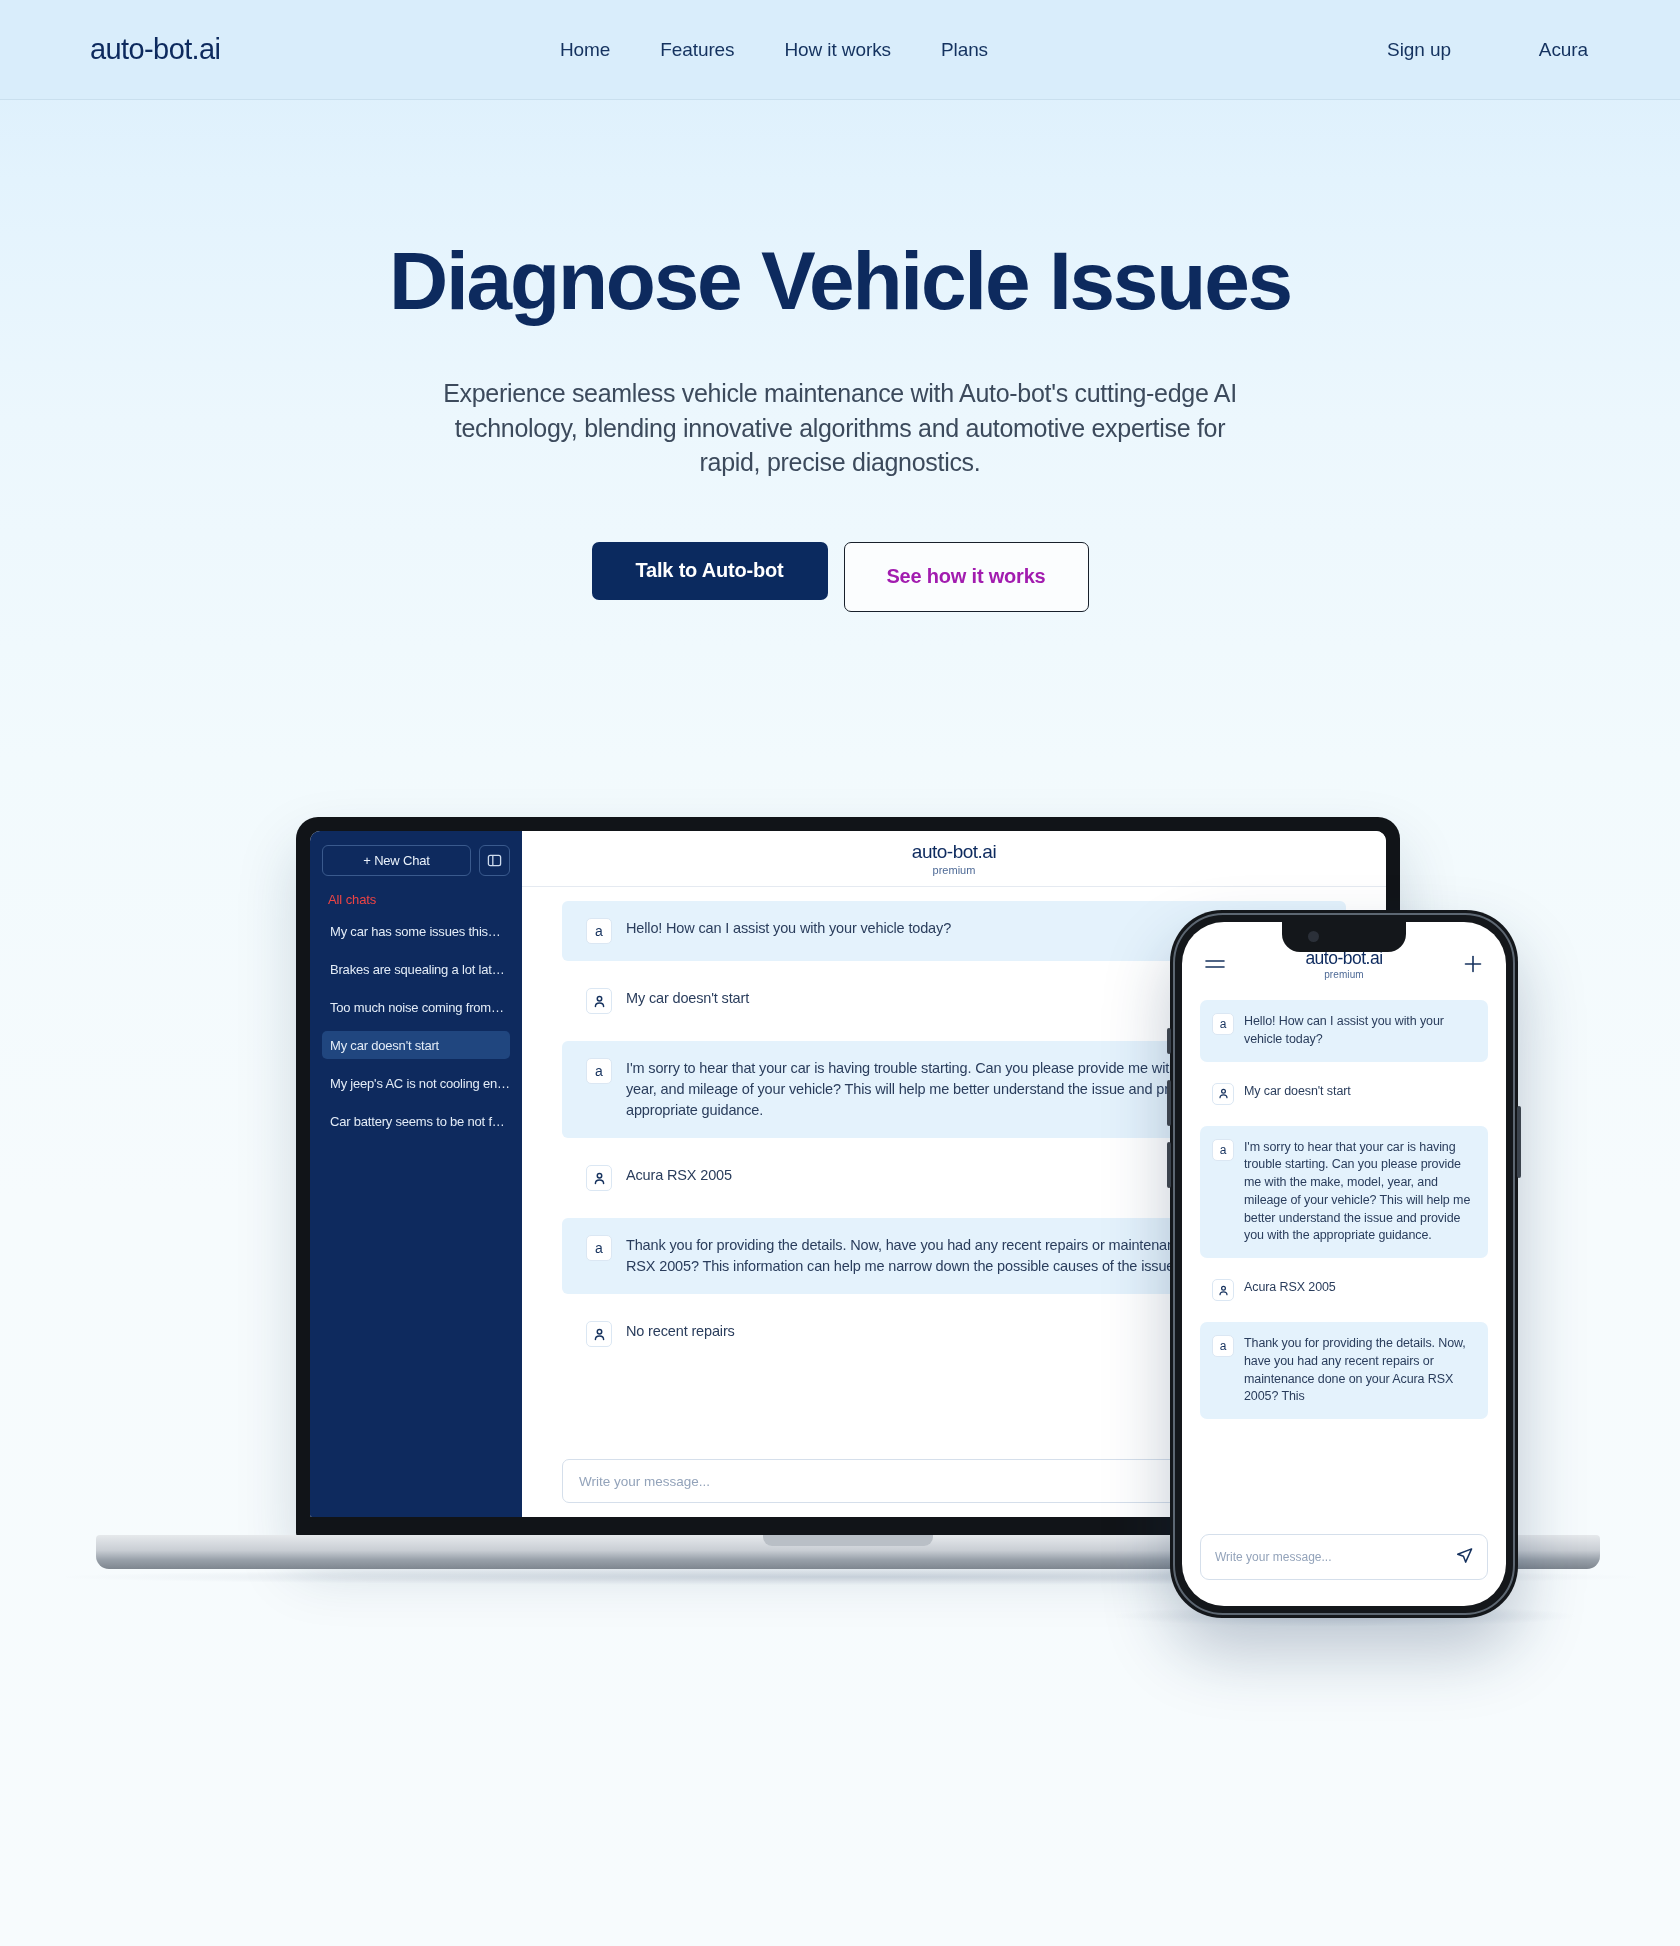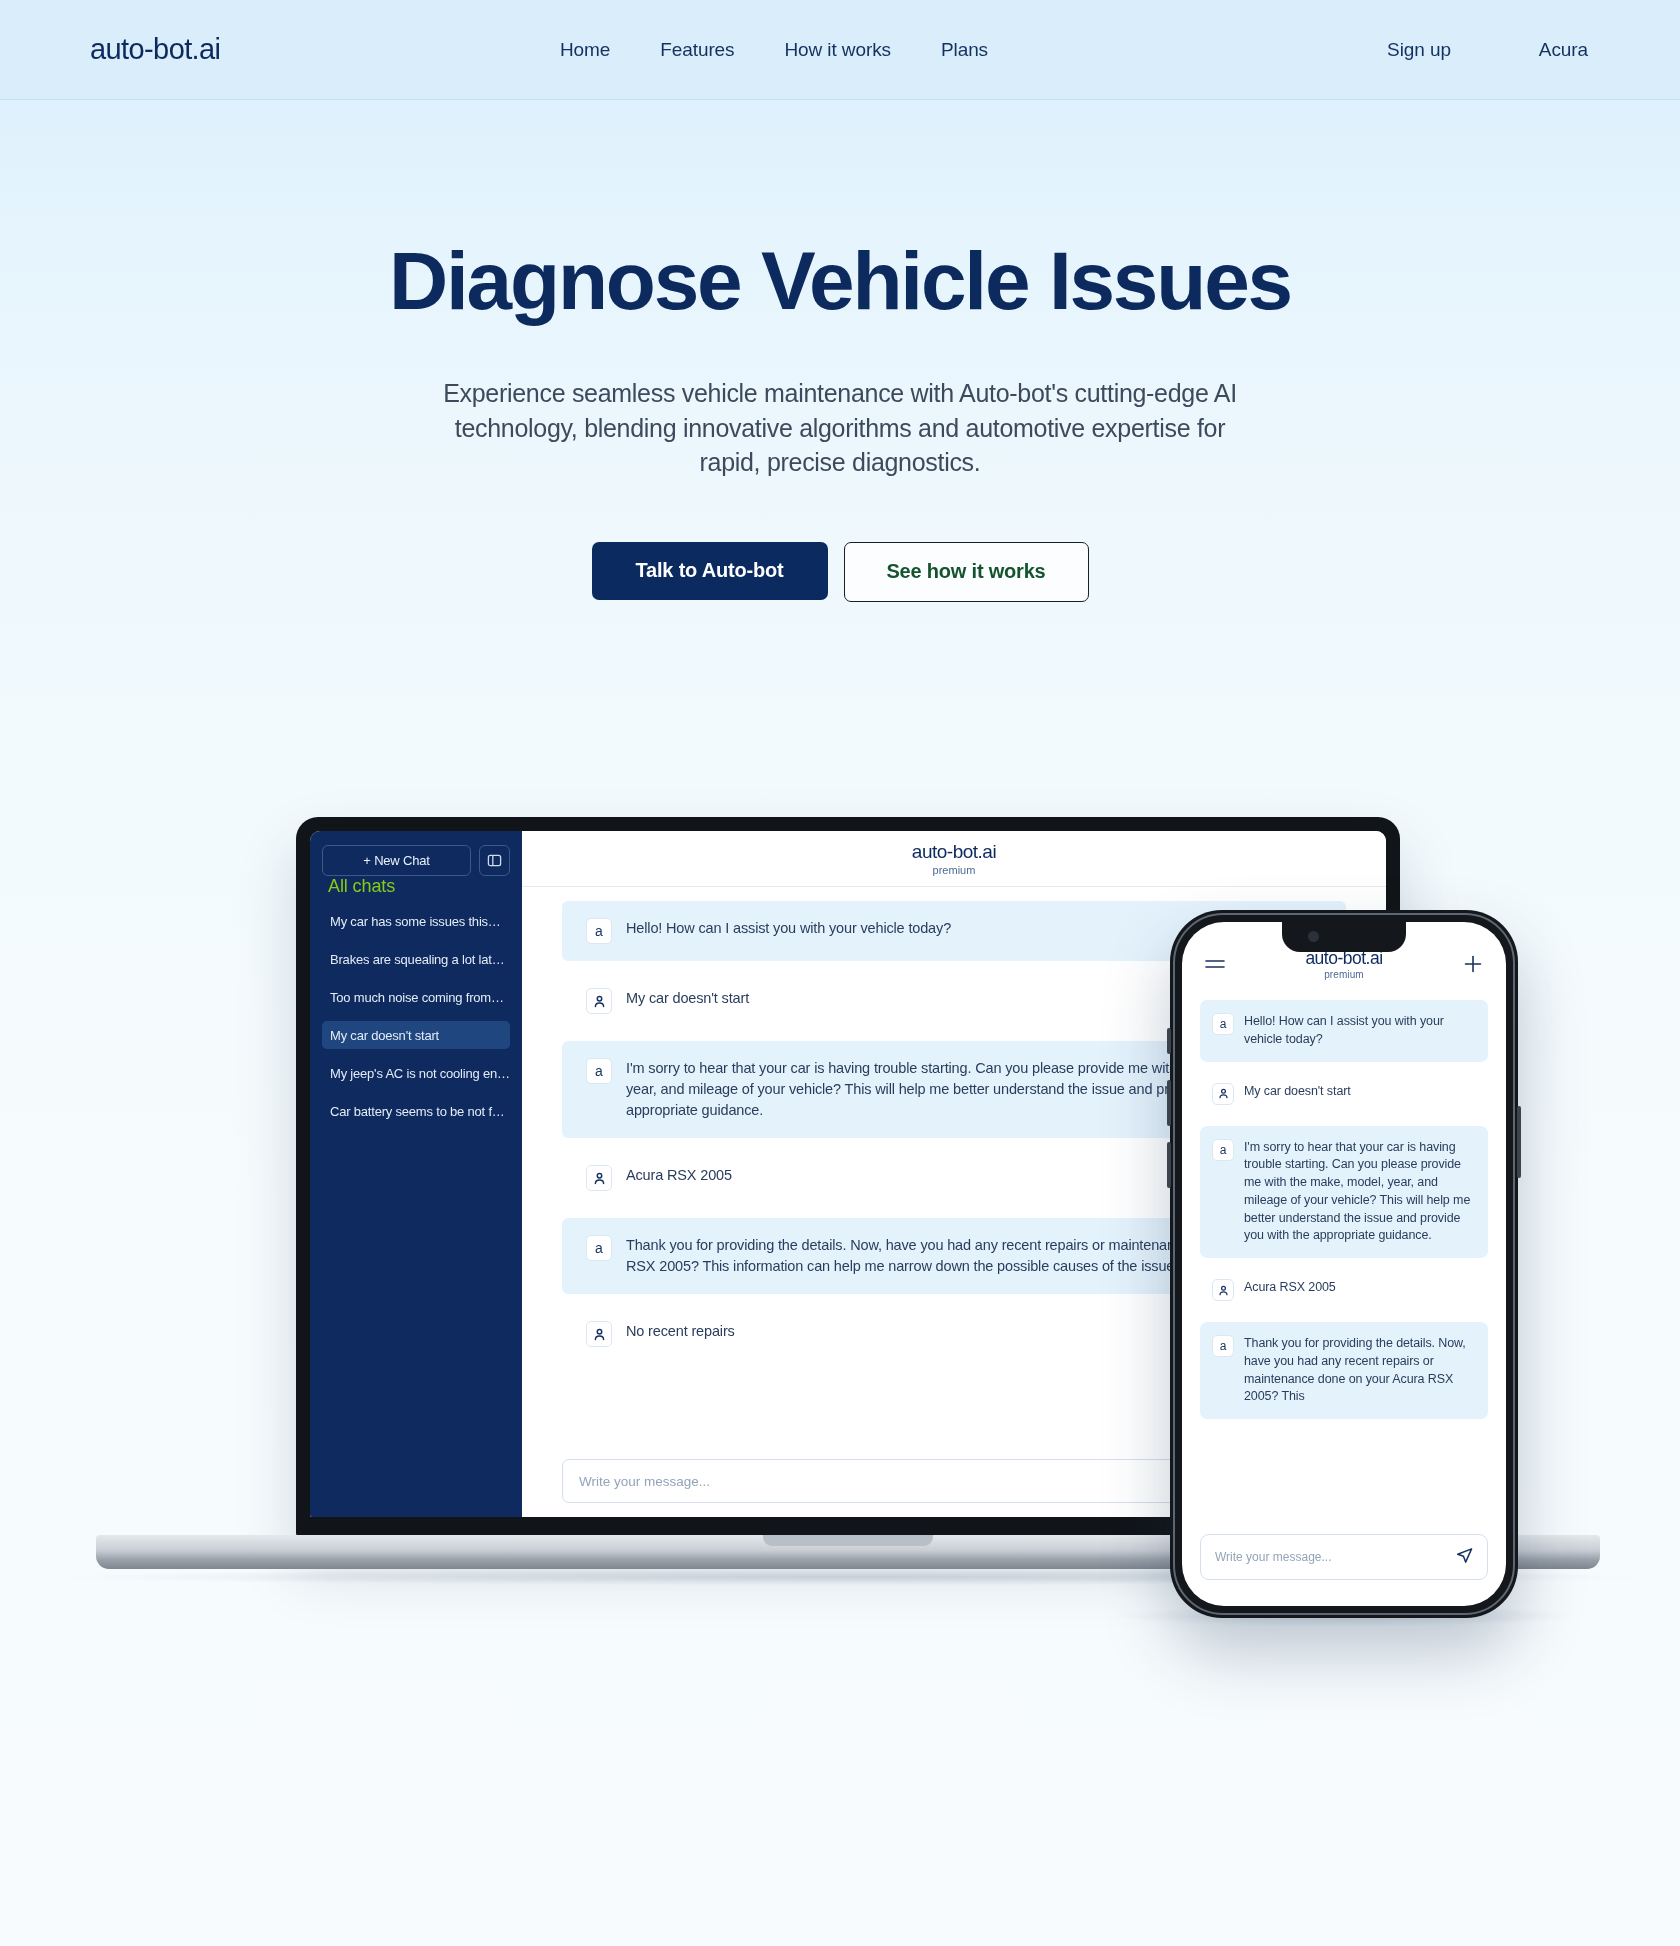--- a/index.html
+++ b/index.html
@@ -105,23 +105,23 @@
     align-items: center;
     justify-content: center;
   }
   .btn-primary {
     width: 236px; height: 58px;
     background: #0b2a5f;
     color: #ffffff;
     border: none;
   }
   .btn-secondary {
-    width: 245px; height: 60px;
+    width: 245px; height: 70px;
     background: #fbfdfe;
-    color: #14532d;
+    color: #a21caf;
     border: 1.5px solid #18202b;
   }
 
   
   .stage {
     position: absolute;
     top: 805px;
     left: 0;
     width: 1680px;
     height: 1096px;
@@ -203,23 +203,23 @@
     letter-spacing: -0.2px;
   }
   .panel-toggle {
     width: 31px; height: 31px;
     border: 1px solid #3a5a8d;
     border-radius: 6px;
     display: flex; align-items: center; justify-content: center;
     cursor: pointer;
   }
   .all-chats-label {
-    margin-top: 0;
-    font-size: 18px;
-    color: #84cc16;
+    margin-top: 16px;
+    font-size: 13px;
+    color: #ef4444;
     padding-left: 6px;
     letter-spacing: -0.1px;
   }
   .chat-item {
     margin-top: 10px;
     height: 28px;
     display: flex;
     align-items: center;
     padding: 0 8px;
     font-size: 13px;

